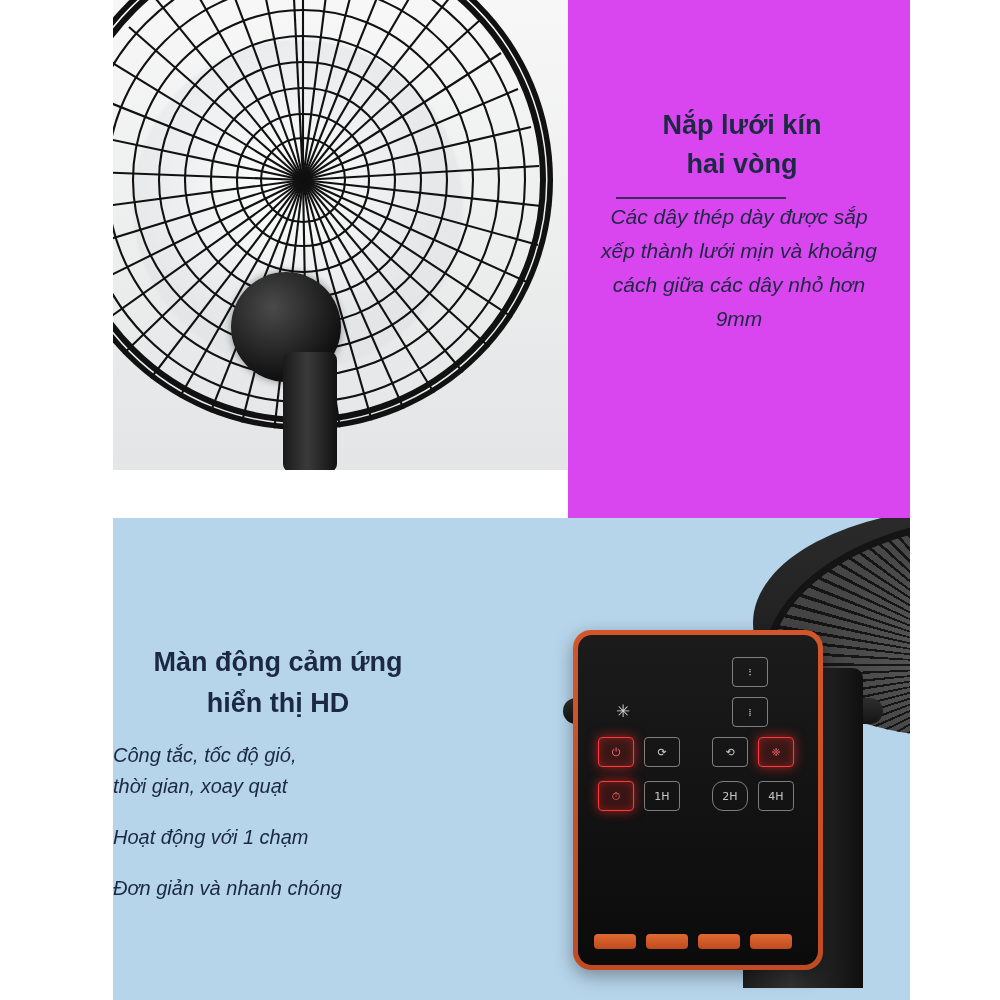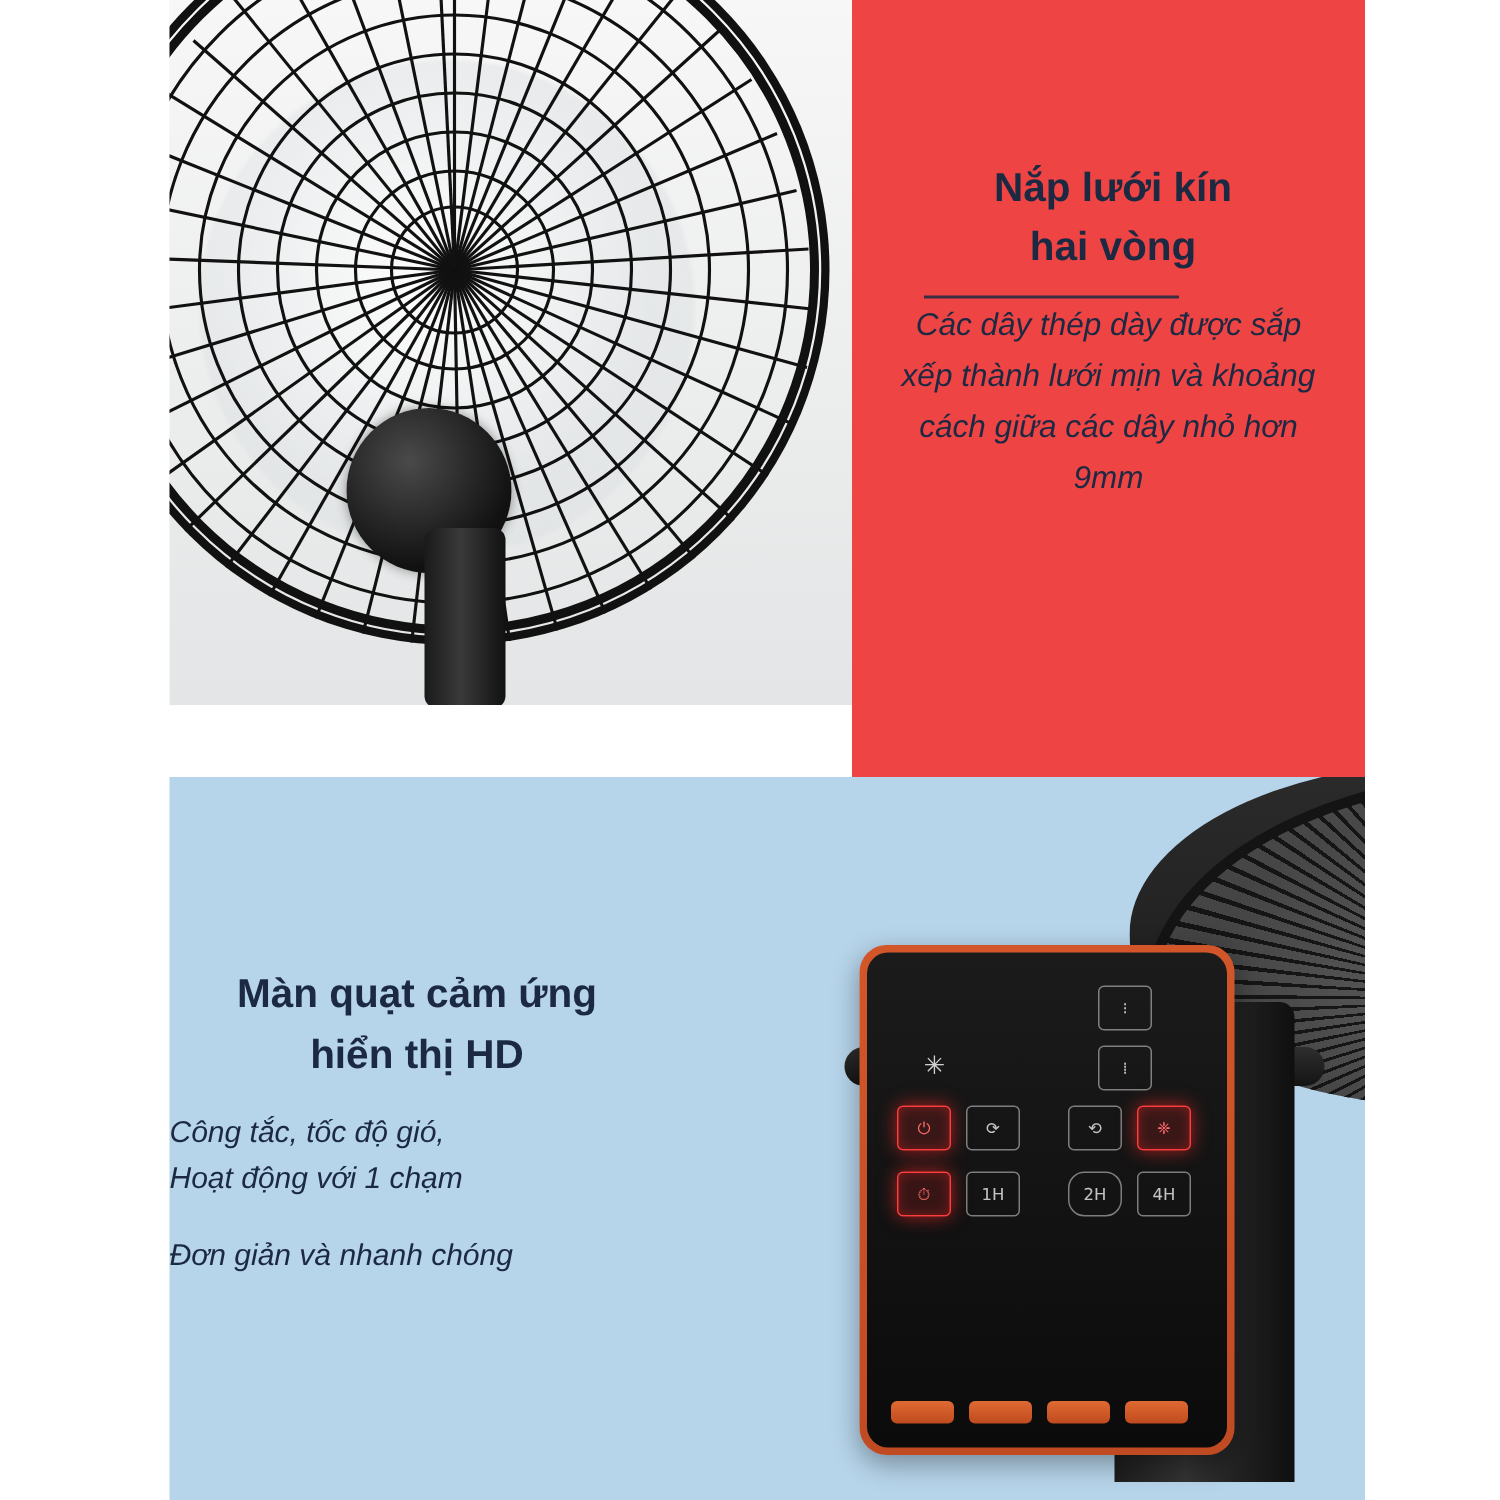--- a/index.html
+++ b/index.html
@@ -60,21 +60,21 @@
   .photo-top {
     width: 455px;
     height: 470px;
     position: relative;
     overflow: hidden;
     background: #f2f3f3;
   }
   .text-top {
     width: 342px;
     height: 533px;
-    background: #ef4444;
+    background: #d946ef;
     position: relative;
   }
 
   .top-heading {
     position: absolute;
     left: 14px;
     top: 106px;
     width: 320px;
     font-size: 27px;
     color: #1b2942;
@@ -392,25 +392,26 @@
       </div>
       <div class="strike"></div>
       <div class="top-body">Các dây thép dày được sắp xếp thành lưới mịn và khoảng cách giữa các dây nhỏ hơn 9mm</div>
     </div>
   </div>
 
   <div class="panel-bottom">
 
     <div class="text-bottom">
       <div class="bottom-heading">
-        <span>Màn quạt cảm ứng</span><br>
+        <span>Màn động cảm ứng</span><br>
         <span>hiển thị HD</span>
       </div>
       <div class="bottom-body">
         <p style="margin-bottom:0">Công tắc, tốc độ gió,</p>
+        <p>thời gian, xoay quạt</p>
         <p>Hoạt động với 1 chạm</p>
         <p>Đơn giản và nhanh chóng</p>
       </div>
     </div>
 
     <div class="photo-bottom">
       <div class="fanhead">
         <div class="fan-ring"></div>
 
       </div>

